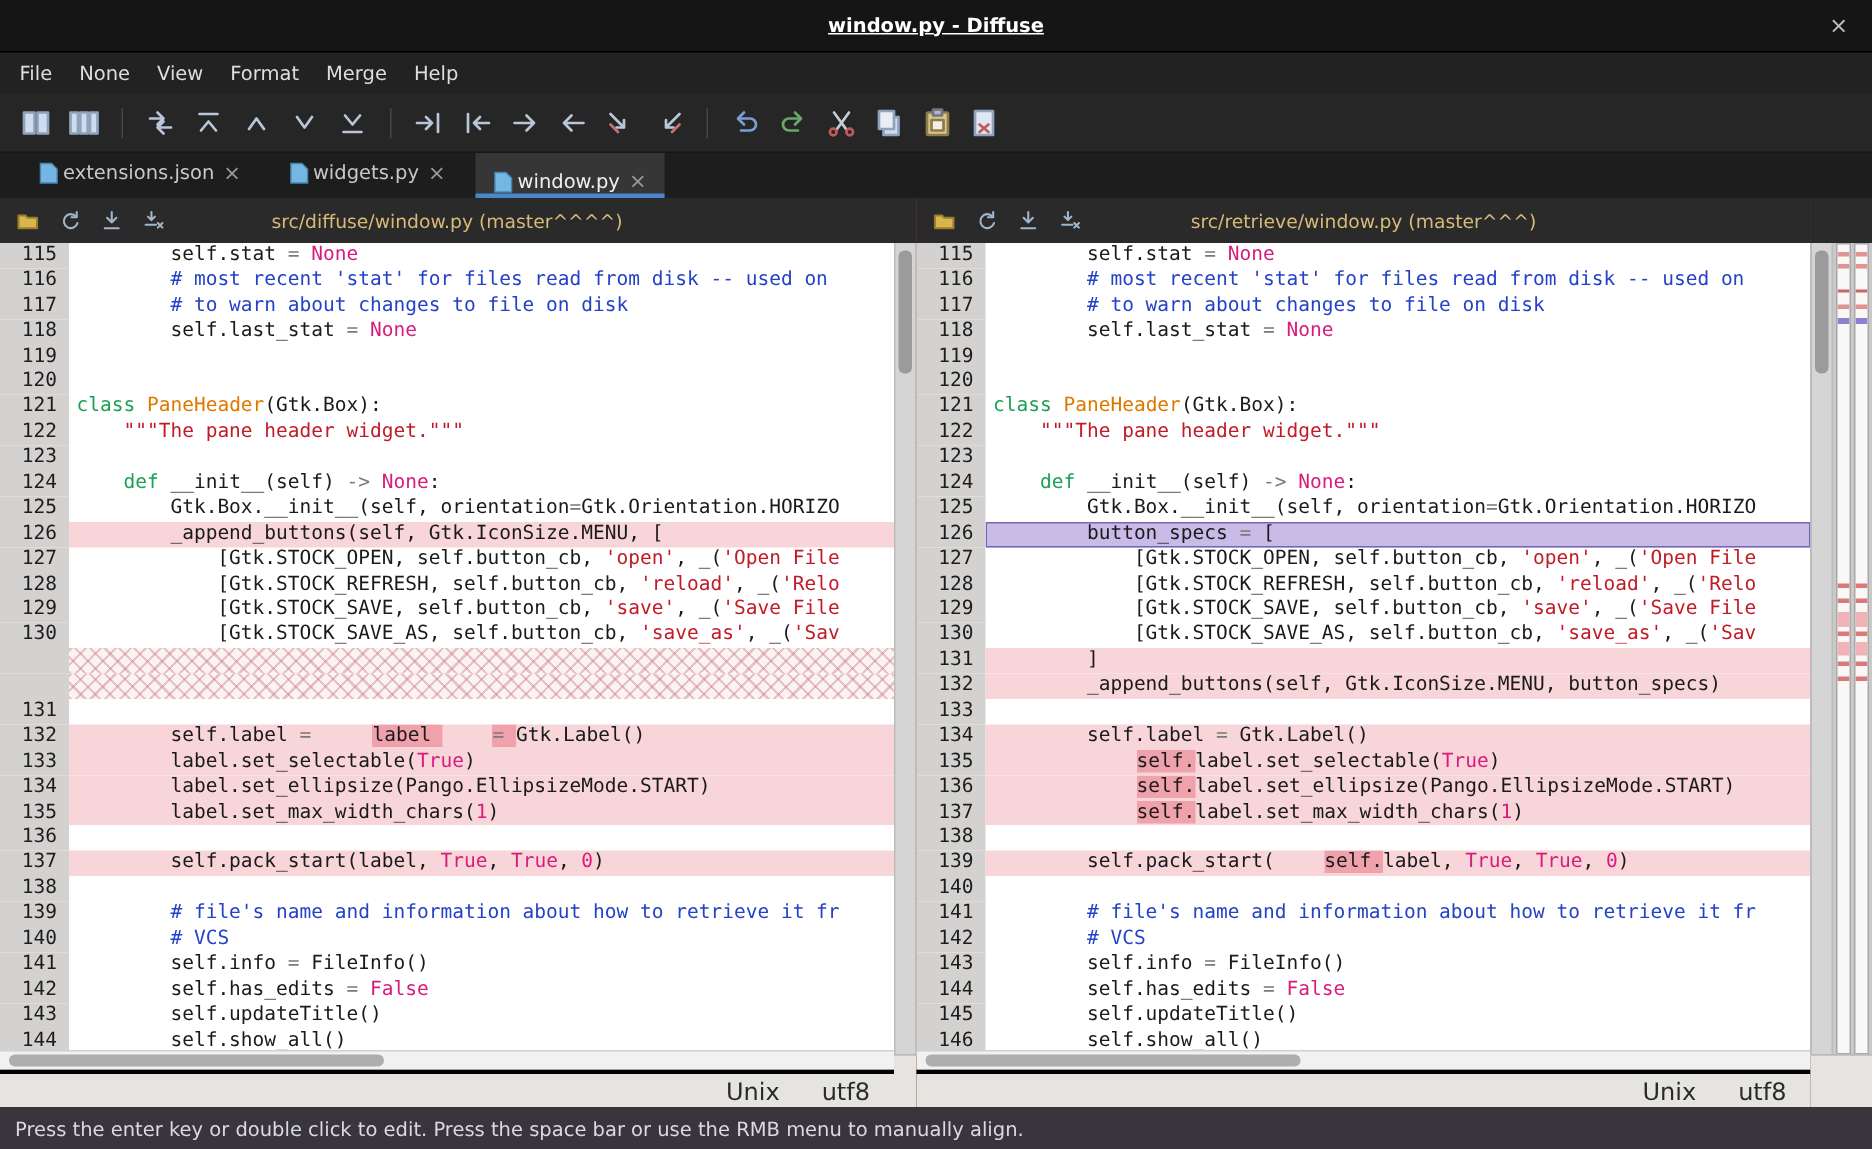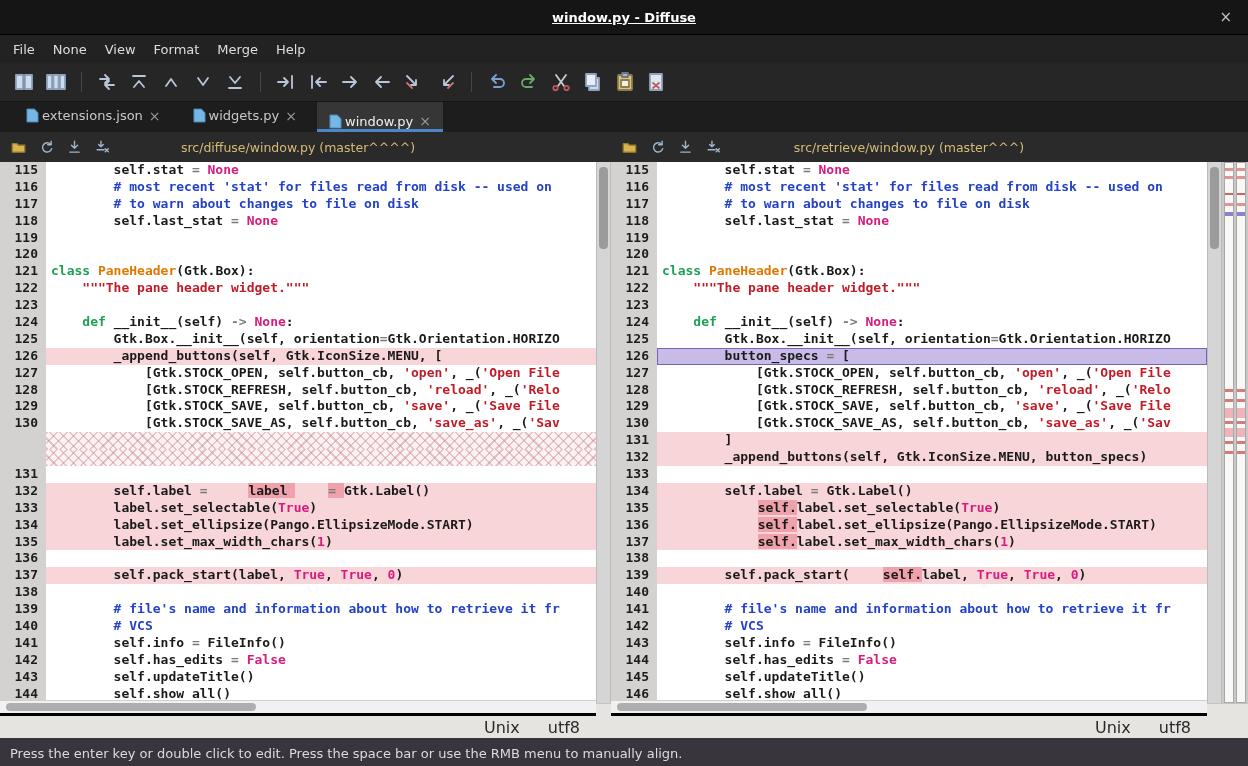--- a/index.html
+++ b/index.html
@@ -33,21 +33,21 @@
 
   
   .main{height:606px;display:flex;flex:none;}
   .pane{width:596px;flex:none;display:flex;flex-direction:column;background:#c2410c;}
   .pane-header{height:30px;flex:none;background:#2a2a2a;display:flex;align-items:center;position:relative;}
   .ph-icons{display:flex;gap:3px;padding-left:6px;position:absolute;left:0;top:3px;}
   .ph-btn{width:25px;height:24px;display:flex;align-items:center;justify-content:center;}
   .ph-title{width:100%;text-align:center;color:var(--header_title,#d8ba77);font-size:12.5px;}
 
   .code{flex:1;overflow:hidden;background:#ffffff;
-    font-family:"DejaVu Sans Mono","Liberation Mono",monospace;font-size:13px;line-height:16.9px;font-weight:bold;}
+    font-family:"DejaVu Sans Mono","Liberation Mono",monospace;font-size:13px;line-height:16.9px;}
   .row{display:flex;height:16.9px;white-space:pre;}
   .gutter{width:38px;padding-right:8px;flex:none;background:#d4d2d0;color:#1c1c1c;text-align:right;}
   .codecell{flex:1;padding-left:5px;overflow:hidden;}
   .row.p .codecell{background:var(--diff_pink,#f7d5d9);}
   .row.sel .codecell{background:var(--selection,#c8bbe8);box-shadow:inset 0 0 0 1px var(--selection_border,#7665b5);}
   .row.g .codecell{background:
     repeating-linear-gradient(45deg, rgba(201,120,131,.4) 0 1.5px, transparent 1.5px 7px),
     repeating-linear-gradient(-45deg, rgba(201,120,131,.4) 0 1.5px, transparent 1.5px 7px),
     #fbf3f3;}
   .hl{background:var(--diff_strong,#efa2ac);margin-left:33px;}

